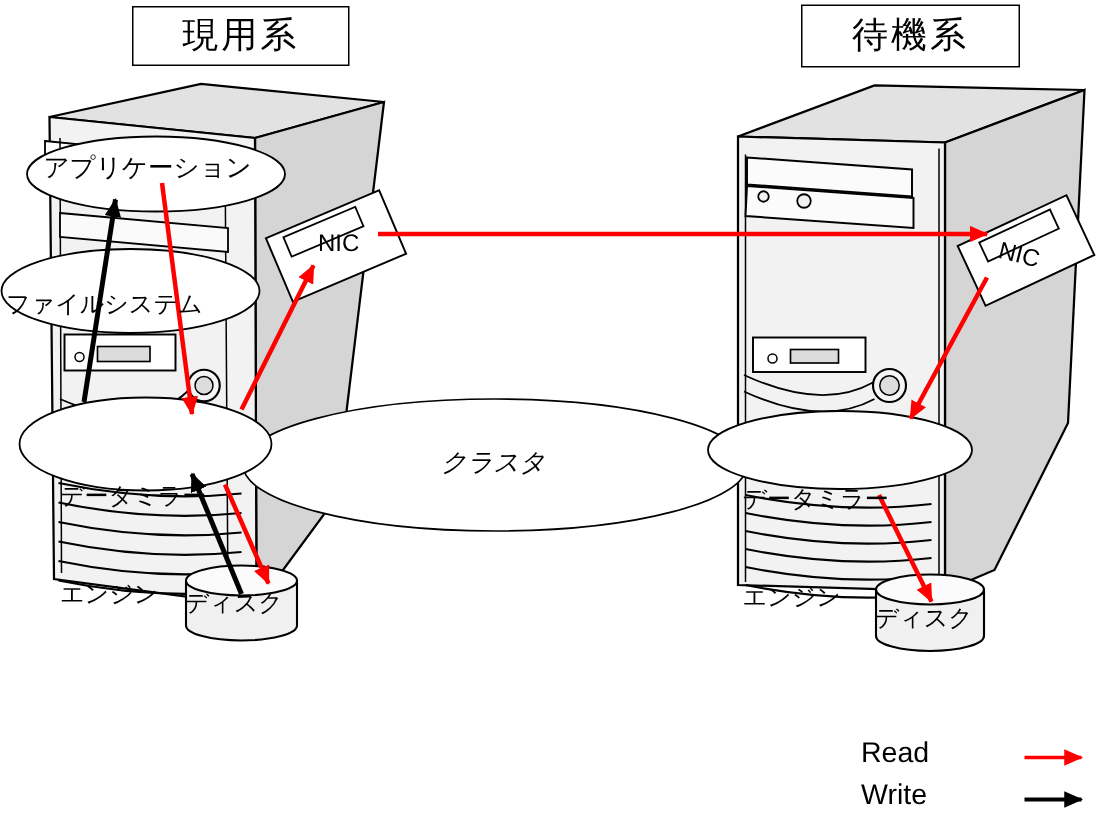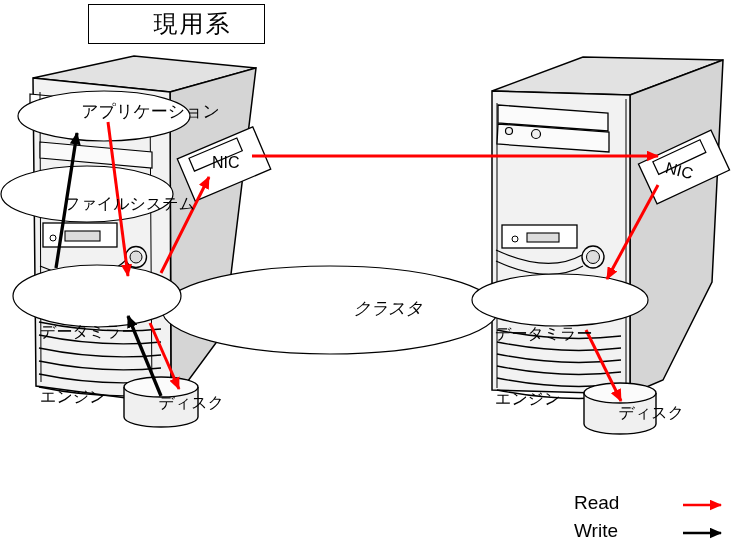--- a/index.html
+++ b/index.html
@@ -6,21 +6,21 @@
   .stage{
     position:relative;width:732px;height:547px;background:#ffffff;overflow:hidden;
     font-family:"Liberation Sans","DejaVu Sans",sans-serif;color:#000;
   }
   .stage svg{position:absolute;left:0;top:0;}
   .lbl{position:absolute;white-space:nowrap;line-height:1.15;}
   .box{
     border:1.5px solid #000;background:#fff;display:flex;
     align-items:center;justify-content:center;font-size:24px;letter-spacing:2px;
   }
-  .center{text-align:right;margin-left:25px;}
+  .center{text-align:left;}
   .two-line div{line-height:21px;margin-top:44px;}
   .f16{font-size:16px;}
   .f17{font-size:17px;}
   .f19{font-size:19px;}
   .rot14{transform:rotate(14deg);transform-origin:left top;}
 </style>
 </head>
 <body>
 
 <div class="stage">
@@ -121,22 +121,23 @@
       <line x1="252" y1="156" x2="658" y2="156" stroke-width="3" marker-end="url(#mred)" stroke="#ff0000"></line>
       <line x1="658" y1="185" x2="607" y2="279" stroke-width="3" marker-end="url(#mred)" stroke="#ff0000"></line>
       <line x1="586" y1="330" x2="621" y2="401" stroke-width="3" marker-end="url(#mred)" stroke="#ff0000"></line>
       <line x1="150" y1="323" x2="179" y2="389" stroke-width="3" marker-end="url(#mred)" stroke="#ff0000"></line>
     </g>
 
     <line x1="683" y1="505" x2="721" y2="505" stroke-width="2.4" marker-end="url(#mred)" stroke="#ff0000"></line>
     <line x1="683" y1="533" x2="721" y2="533" stroke-width="2.6" marker-end="url(#mblack)" stroke="#000000"></line>
   </svg>
 
-  <div class="lbl box" style="left:88px;top:4px;width:143px;height:38px;padding-left:32px;">現用系</div>
+  <div class="lbl box" style="left:88px;top:4px;width:143px;height:38px;">現用系</div>
 
+  <div class="lbl box" style="left:534px;top:3px;width:144px;height:40px;">待機系</div>
 
 
 
   <div class="lbl f16" style="left:212px;top:154px;">NIC</div>
 
   <div class="lbl f16 rot14" style="left:668px;top:159px;">NIC</div>
 
   <div class="lbl center f17" style="left:29px;top:102px;width:166px;">アプリケーション</div>
 
   <div class="lbl center f16" style="left:4px;top:195px;width:166px;">ファイルシステム</div>

